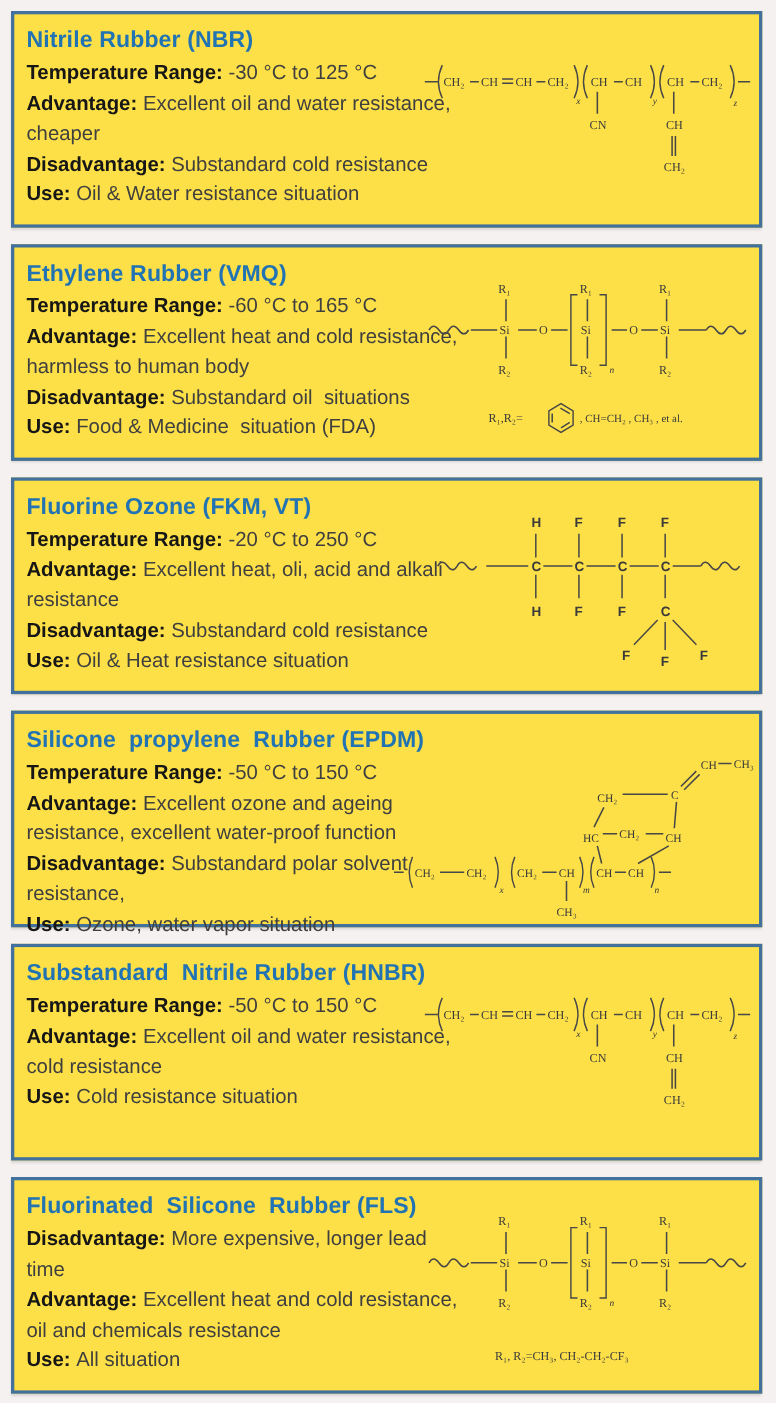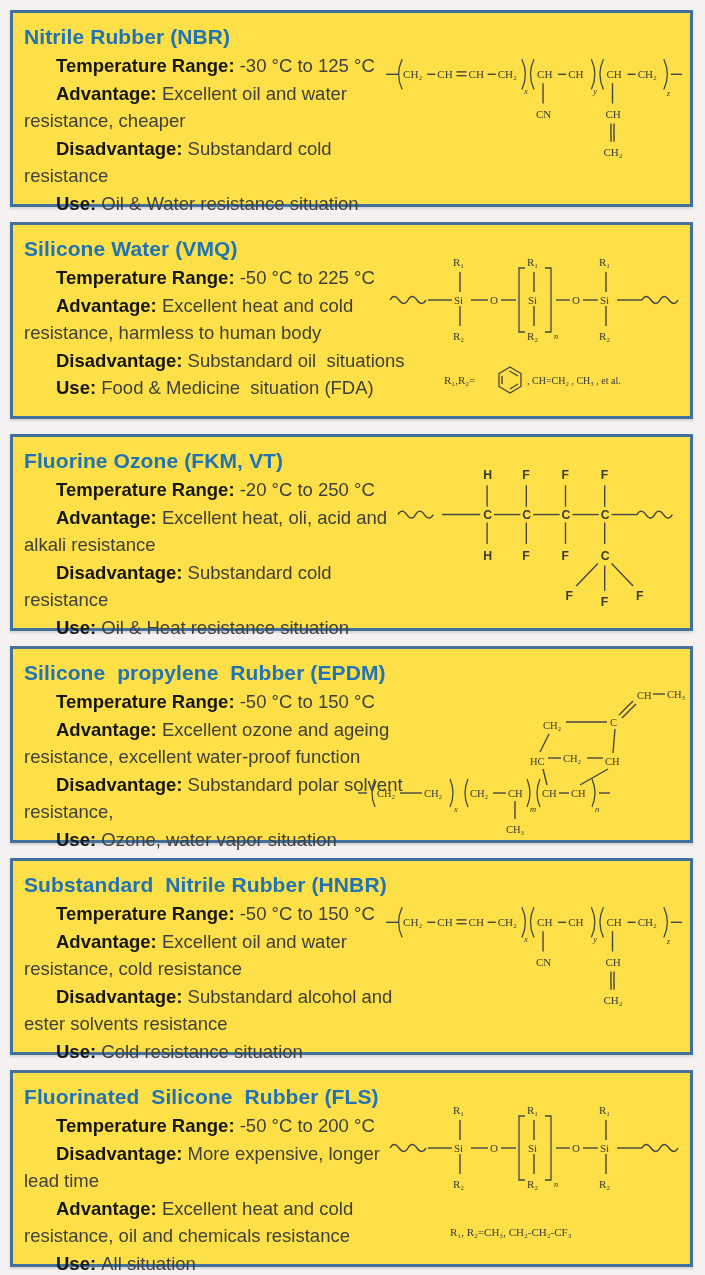--- a/index.html
+++ b/index.html
@@ -25,21 +25,21 @@
   .title{
     margin:0 0 3px 0;
     font-size:21px;font-weight:bold;color:#2173b4;
     white-space:pre;letter-spacing:.1px;
   }
   .field{
     margin:0;
     font-size:18.5px;line-height:27.6px;color:#3f3f3f;
     white-space:pre-wrap;
   }
-  .field b{color:#161616;margin-left:32px;}
+  .field b{color:#161616;}
   .field b::after{content:": ";}
   .struct{
     position:absolute;top:0;bottom:0;right:2px;
     display:flex;align-items:center;justify-content:flex-end;
   }
   .s-nbr{width:302px;}
   .s-vmq{width:300px;}
   .s-fkm{width:294px;}
   .s-epdm{width:330px;}
   svg{display:block;}
@@ -96,22 +96,22 @@
         <text class="ser" x="218" y="84">CH</text>
         <line class="bond" x1="223.5" y1="90" x2="223.5" y2="108"></line>
         <line class="bond" x1="226.5" y1="90" x2="226.5" y2="108"></line>
         <text class="ser" x="216" y="122">CH₂</text>
       </svg>
     </div>
   </div>
 
   <div class="panel">
     <div class="textcol">
-      <h2 class="title">Silicone Water (VMQ)</h2>
-      <p class="field"><b>Temperature Range</b><span>-50 °C to 225 °C</span></p>
+      <h2 class="title">Ethylene Rubber (VMQ)</h2>
+      <p class="field"><b>Temperature Range</b><span>-60 °C to 165 °C</span></p>
       <p class="field"><b>Advantage</b><span>Excellent heat and cold resistance, harmless to human body</span></p>
       <p class="field"><b>Disadvantage</b><span>Substandard oil  situations</span></p>
       <p class="field"><b>Use</b><span>Food &amp; Medicine  situation (FDA)</span></p>
     </div>
     <div class="struct s-vmq">
       <svg viewBox="0 0 300 165" width="300">
         <path class="bond" d="M2,62 q4,-7 9,0 t9,0 t9,0 t9,0"></path>
         <line class="bond" x1="40" y1="62" x2="64" y2="62"></line>
         <text class="ser" x="66" y="66">Si</text>
         <line class="bond" x1="72" y1="54" x2="72" y2="34"></line>
@@ -247,21 +247,20 @@
         <text class="ser" x="309" y="53" style="font-size:10.5px">CH₃</text>
       </svg>
     </div>
   </div>
 
   <div class="panel">
     <div class="textcol">
       <h2 class="title">Substandard  Nitrile Rubber (HNBR)</h2>
       <p class="field"><b>Temperature Range</b><span>-50 °C to 150 °C</span></p>
       <p class="field"><b>Advantage</b><span>Excellent oil and water resistance, cold resistance</span></p>
-      <p class="field"><b>Disadvantage</b><span>Substandard alcohol and ester solvents resistance</span></p>
       <p class="field"><b>Use</b><span>Cold resistance situation</span></p>
     </div>
     <div class="struct s-nbr">
       <svg viewBox="0 0 300 150" width="302">
         <line class="bond" x1="0" y1="41" x2="12" y2="41"></line>
         <path class="par" d="M16,26 Q9,41 16,56"></path>
         <text class="ser" x="17" y="45">CH₂</text>
         <line class="bond" x1="41" y1="41" x2="49" y2="41"></line>
         <text class="ser" x="51" y="45">CH</text>
         <line class="bond" x1="70" y1="38.6" x2="80" y2="38.6" stroke-width="1.8"></line>
@@ -291,21 +290,20 @@
         <line class="bond" x1="223.5" y1="90" x2="223.5" y2="108"></line>
         <line class="bond" x1="226.5" y1="90" x2="226.5" y2="108"></line>
         <text class="ser" x="216" y="122">CH₂</text>
       </svg>
     </div>
   </div>
 
   <div class="panel">
     <div class="textcol">
       <h2 class="title">Fluorinated  Silicone  Rubber (FLS)</h2>
-      <p class="field"><b>Temperature Range</b><span>-50 °C to 200 °C</span></p>
       <p class="field"><b>Disadvantage</b><span>More expensive, longer lead time</span></p>
       <p class="field"><b>Advantage</b><span>Excellent heat and cold resistance, oil and chemicals resistance</span></p>
       <p class="field"><b>Use</b><span>All situation</span></p>
     </div>
     <div class="struct s-vmq">
       <svg viewBox="0 0 300 165" width="300">
         <path class="bond" d="M2,62 q4,-7 9,0 t9,0 t9,0 t9,0"></path>
         <line class="bond" x1="40" y1="62" x2="64" y2="62"></line>
         <text class="ser" x="66" y="66">Si</text>
         <line class="bond" x1="72" y1="54" x2="72" y2="34"></line>

